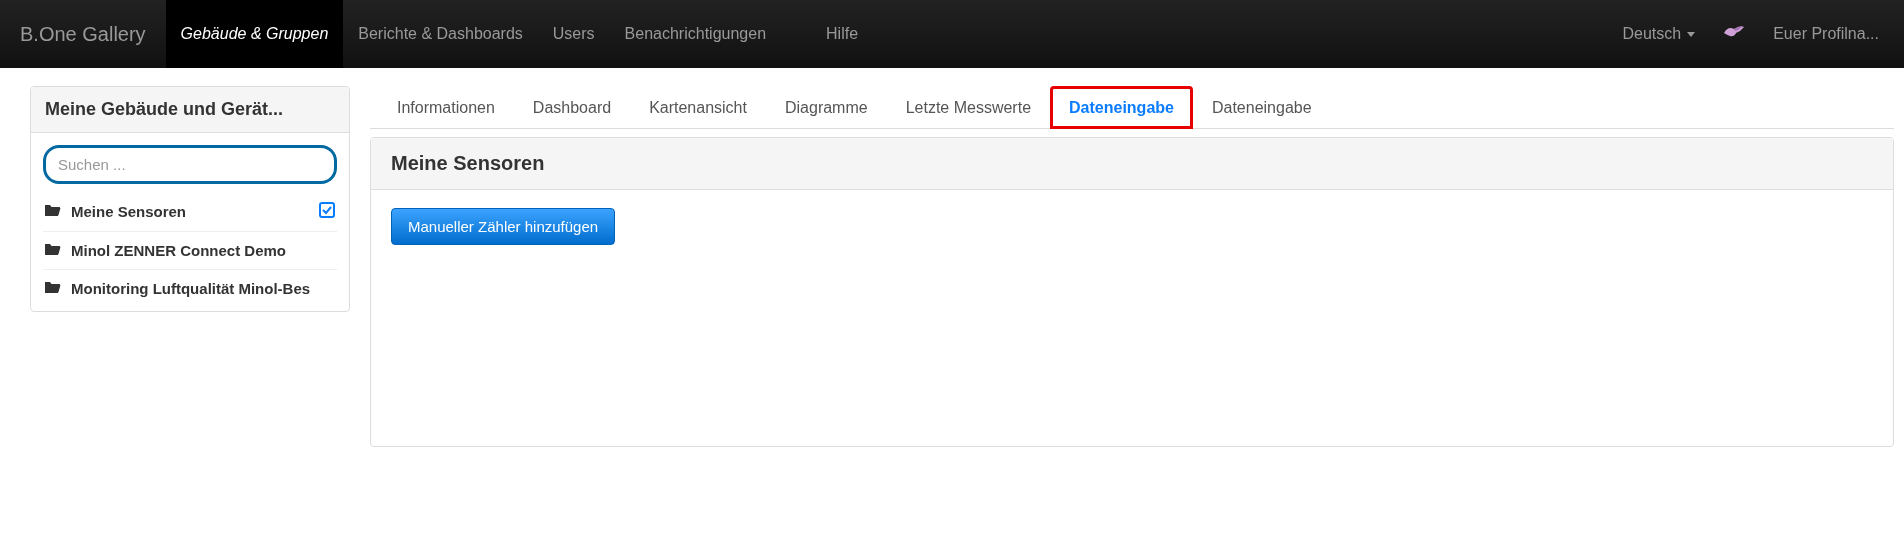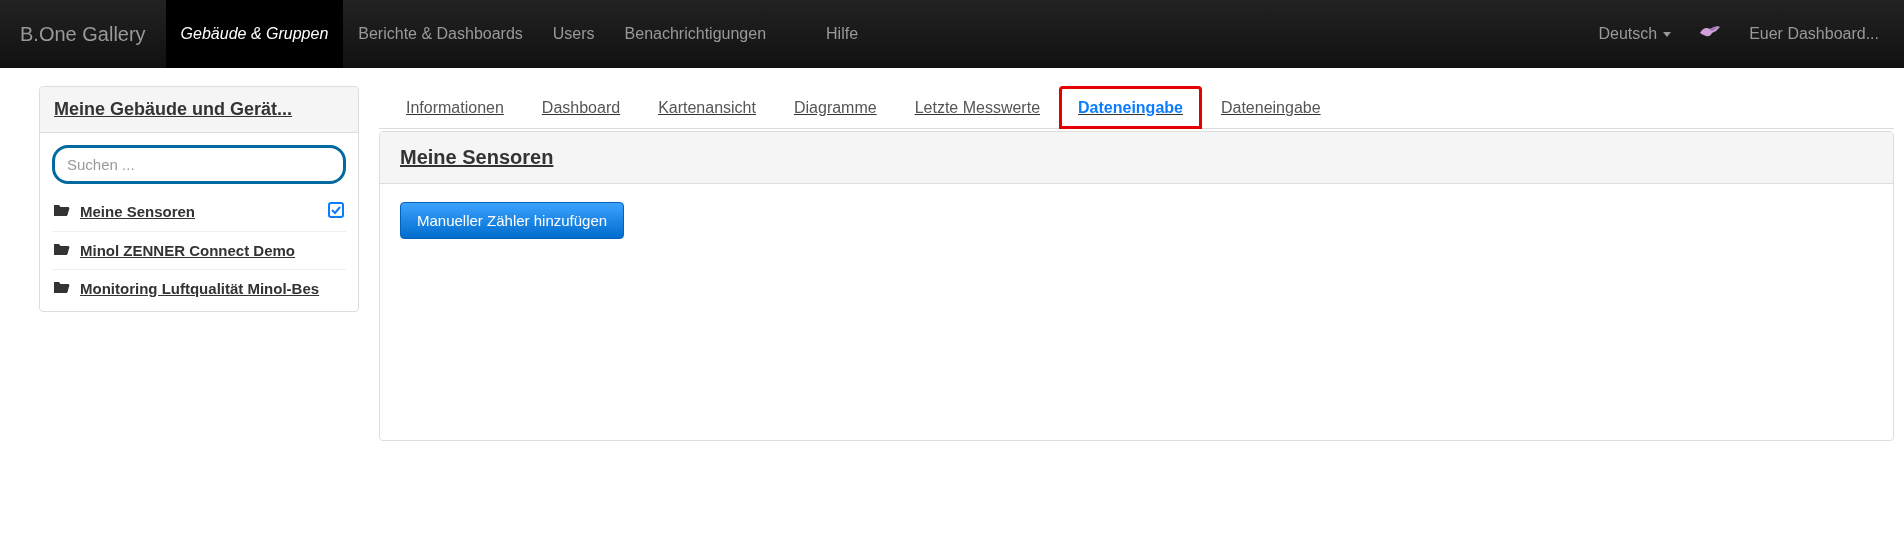--- a/index.html
+++ b/index.html
@@ -38,21 +38,21 @@
     width: 0; height: 0;
     margin-left: 6px;
     border-left: 4px solid transparent;
     border-right: 4px solid transparent;
     border-top: 5px solid #999;
     vertical-align: middle;
   }
   .navbar .bird-icon { margin: 0 12px; }
 
   
-  .content-wrap { display: flex; align-items: flex-start; padding: 18px 0 0 17px; text-decoration: underline; }
+  .content-wrap { display: flex; align-items: flex-start; padding: 18px 0 0 8px; }
 
   
   .sidebar {
     width: 320px;
     margin: 0 20px 0 22px;
     flex-shrink: 0;
   }
   .panel {
     border: 1px solid #ddd;
     border-radius: 4px;
@@ -99,21 +99,21 @@
 
   
   .main {
     flex: 1;
     margin-right: 10px;
     min-width: 0;
   }
   .tabs {
     display: flex;
     border-bottom: 1px solid #ddd;
-    margin-bottom: 2px;
+    margin-bottom: 8px;
     padding-left: 8px;
     text-align: right;
   }
   .tab {
     padding: 12px 18px;
     font-size: 16px;
     color: #555;
     cursor: pointer;
     border: 1px solid transparent;
     border-bottom: none;
@@ -174,21 +174,21 @@
     <div class="nav-item">
       <span>Deutsch</span>
       <span class="caret"></span>
     </div>
     <span class="bird-icon">
       <svg width="24" height="20" viewBox="0 0 24 20">
         <path d="M2 10 Q6 3 12 6 Q18 2 22 4 Q19 8 14 10 Q12 14 8 13 Q5 12 2 10 Z" fill="#d0a0d8"></path>
         <path d="M12 6 Q15 4 20 4 Q17 7 13 8 Z" fill="#a070b0"></path>
       </svg>
     </span>
-    <div class="nav-item">Euer Dashboard...</div>
+    <div class="nav-item">Euer Profilna...</div>
   </div>
 </div>
 
 <div class="content-wrap">
 
   <div class="sidebar">
     <div class="panel">
       <div class="panel-heading">Meine Gebäude und Gerät...</div>
       <div class="panel-body">
         <input class="search-input" type="text" placeholder="Suchen ..." style="">

